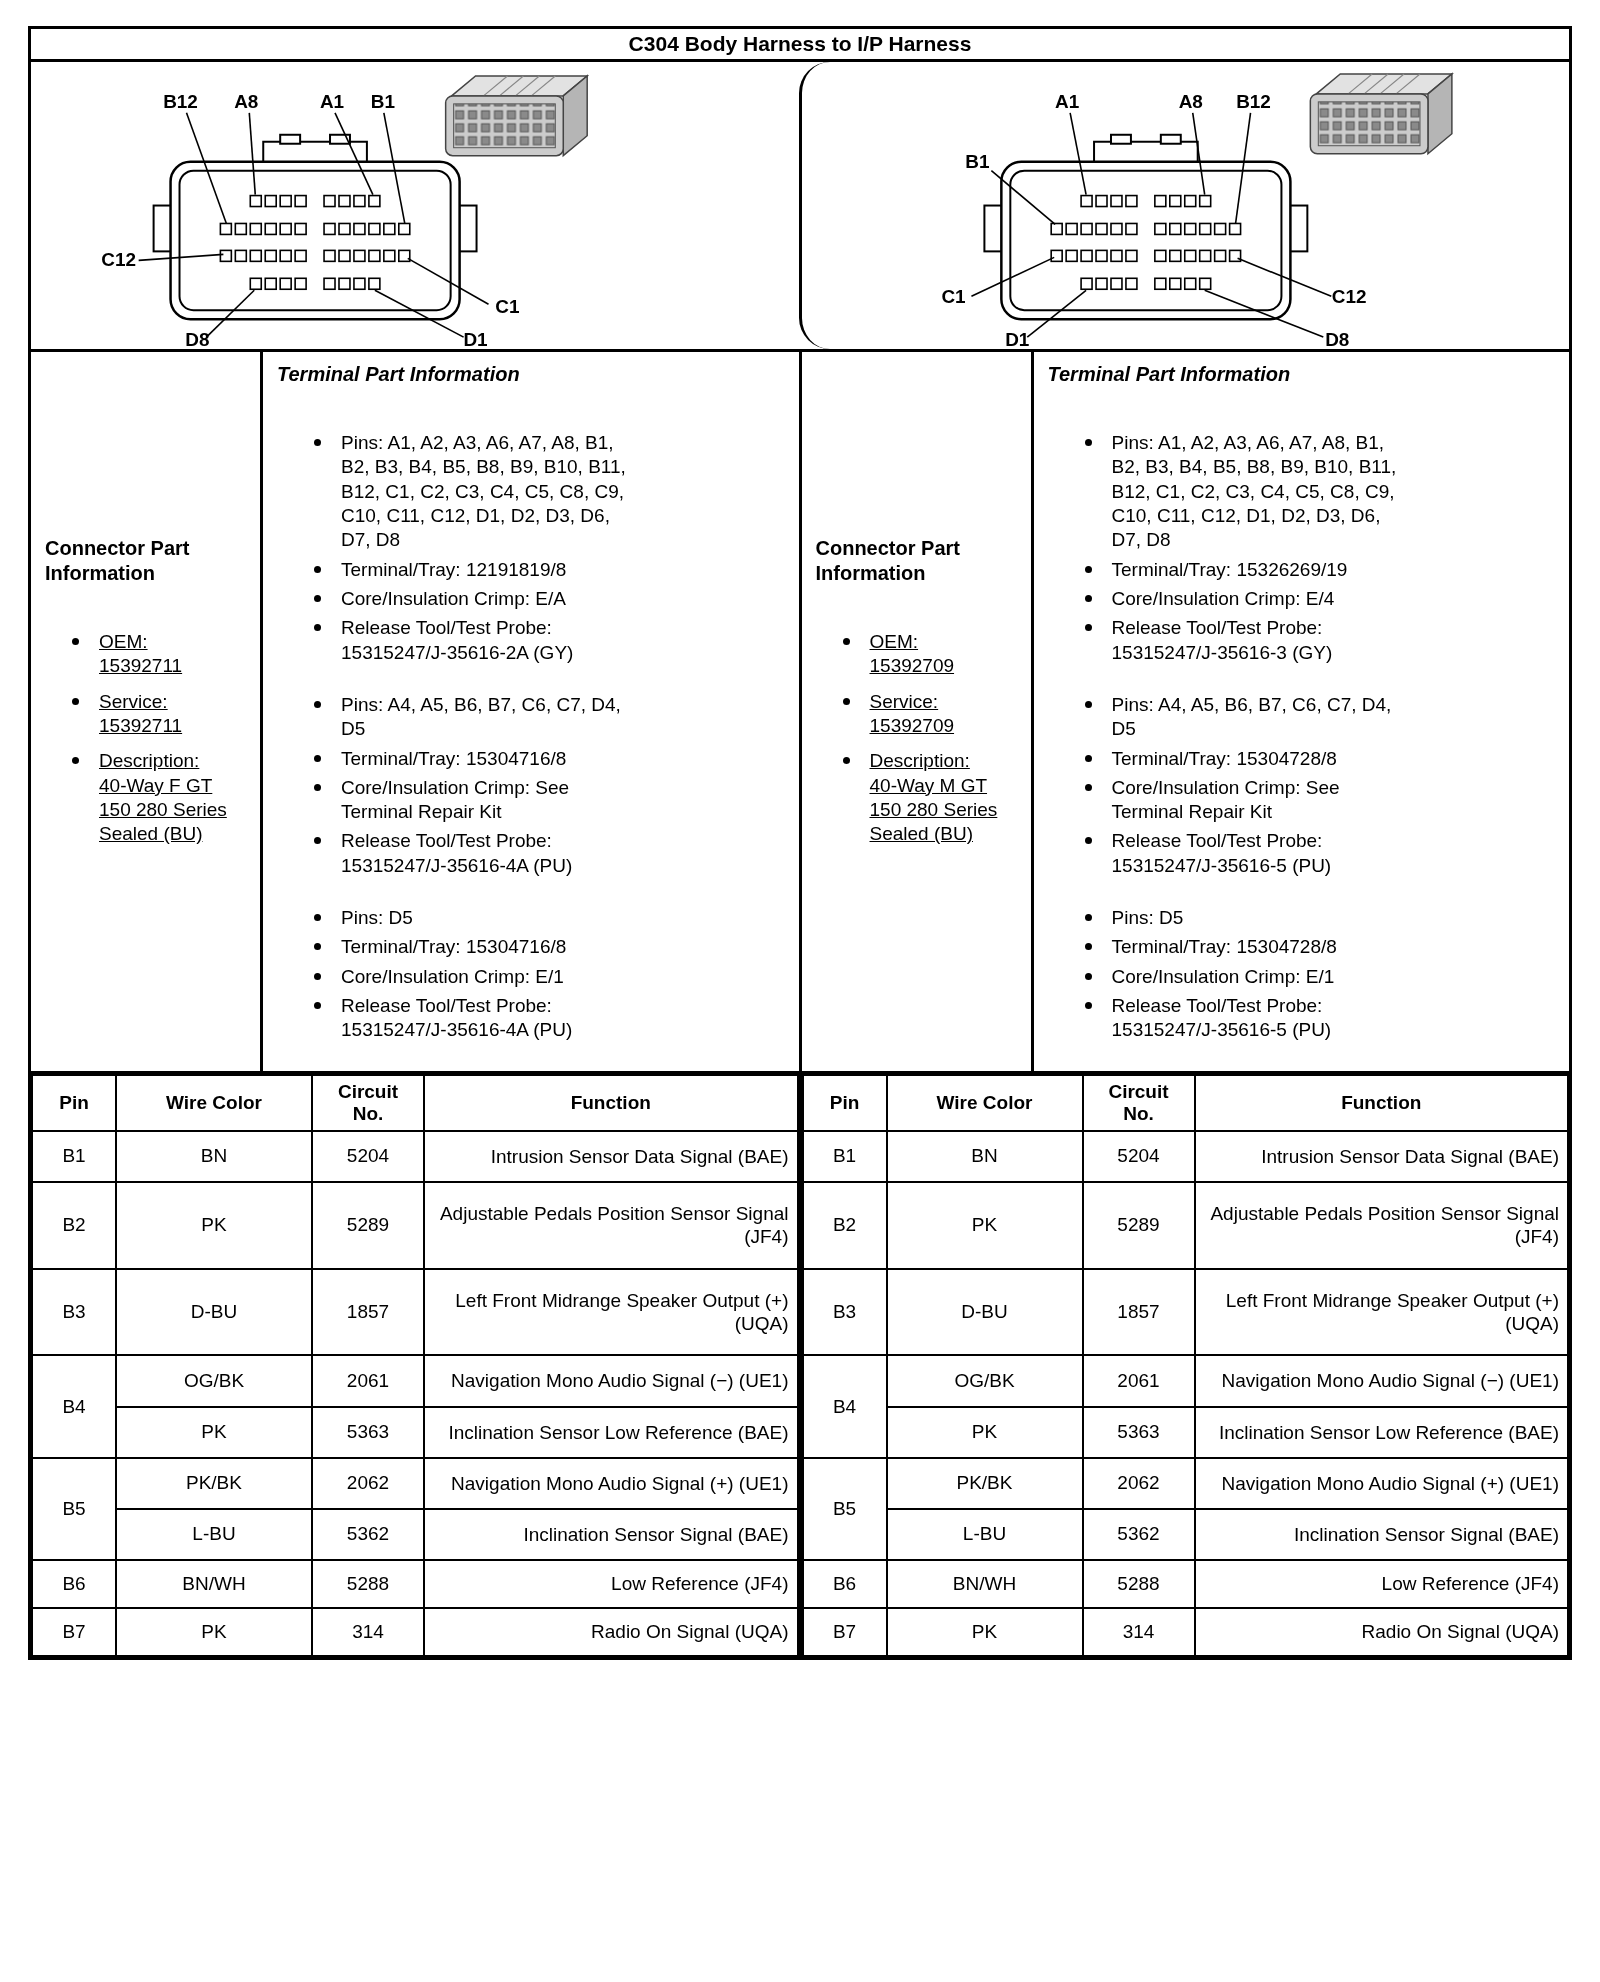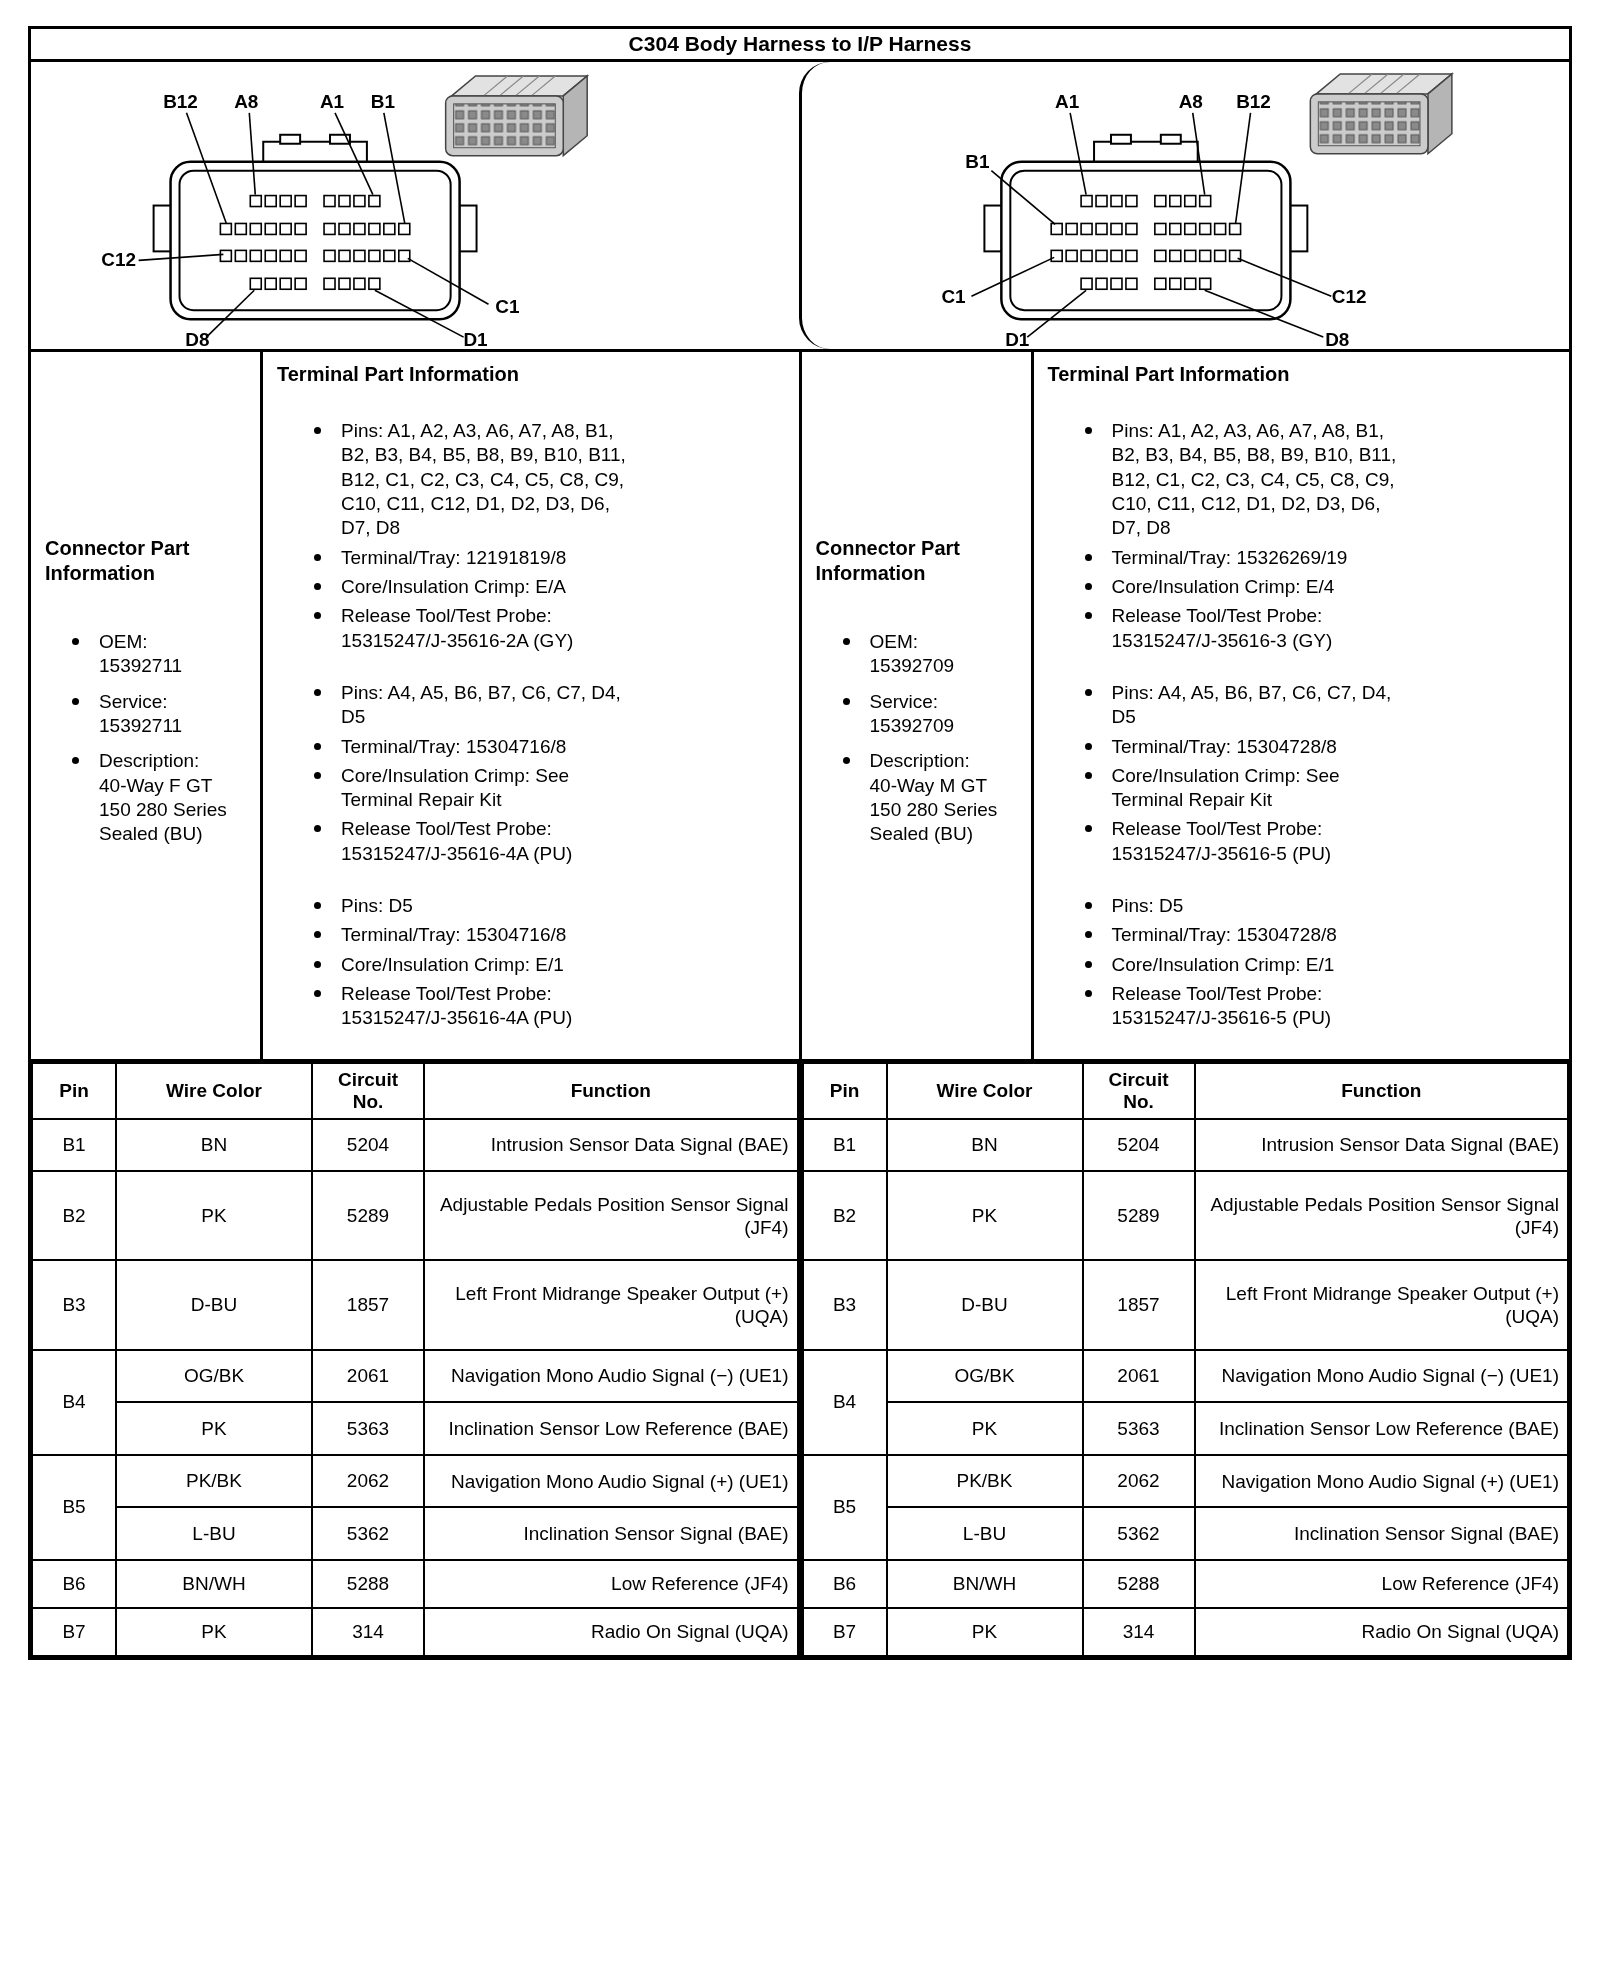--- a/index.html
+++ b/index.html
@@ -35,30 +35,30 @@
 
   .info-row { flex:0 0 685px; display:flex; border-bottom:3px solid #000; }
   .info-half { flex:1 1 0; min-width:0; display:flex; }
   .conn-col {
     flex:0 0 232px; border-right:3px solid #000;
     padding:184px 10px 0 14px; overflow:hidden;
   }
   .term-col { flex:1 1 auto; min-width:0; padding:10px 10px 0 14px; overflow:hidden; }
   .col-heading { font-weight:bold; font-size:20px; line-height:1.25; }
   .conn-col .col-heading { margin-bottom:44px; width:160px; }
-  .term-col .col-heading { margin-bottom:32px; }
+  .term-col .col-heading { margin-bottom:44px;font-style:italic; }
 
   ul.bullets, ul.bullet-group { list-style:none; }
   .conn-col ul.bullets { padding-left:54px; }
   .term-col ul.bullet-group { padding-left:64px; margin-bottom:28px; }
   li.bullet {
     position:relative; font-size:19px; line-height:1.28;
     white-space:pre-line; margin-bottom:5px;
   }
-  .conn-col li.bullet { width:140px; margin-bottom:11px; }
+  .conn-col li.bullet { width:140px; margin-bottom:11px;text-decoration:underline; }
   .term-col li.bullet { max-width:302px; }
   li.bullet::before {
     content:""; position:absolute; left:-27px; top:8px;
     width:7px; height:7px; background:#000; border-radius:50%;
   }
 
   .table-row { flex:1 1 auto; min-height:0; display:flex; }
   .table-half { flex:1 1 0; min-width:0; display:flex; flex-direction:column; }
   .table-half table {
     flex:1 1 auto; width:100%; height:100%;

